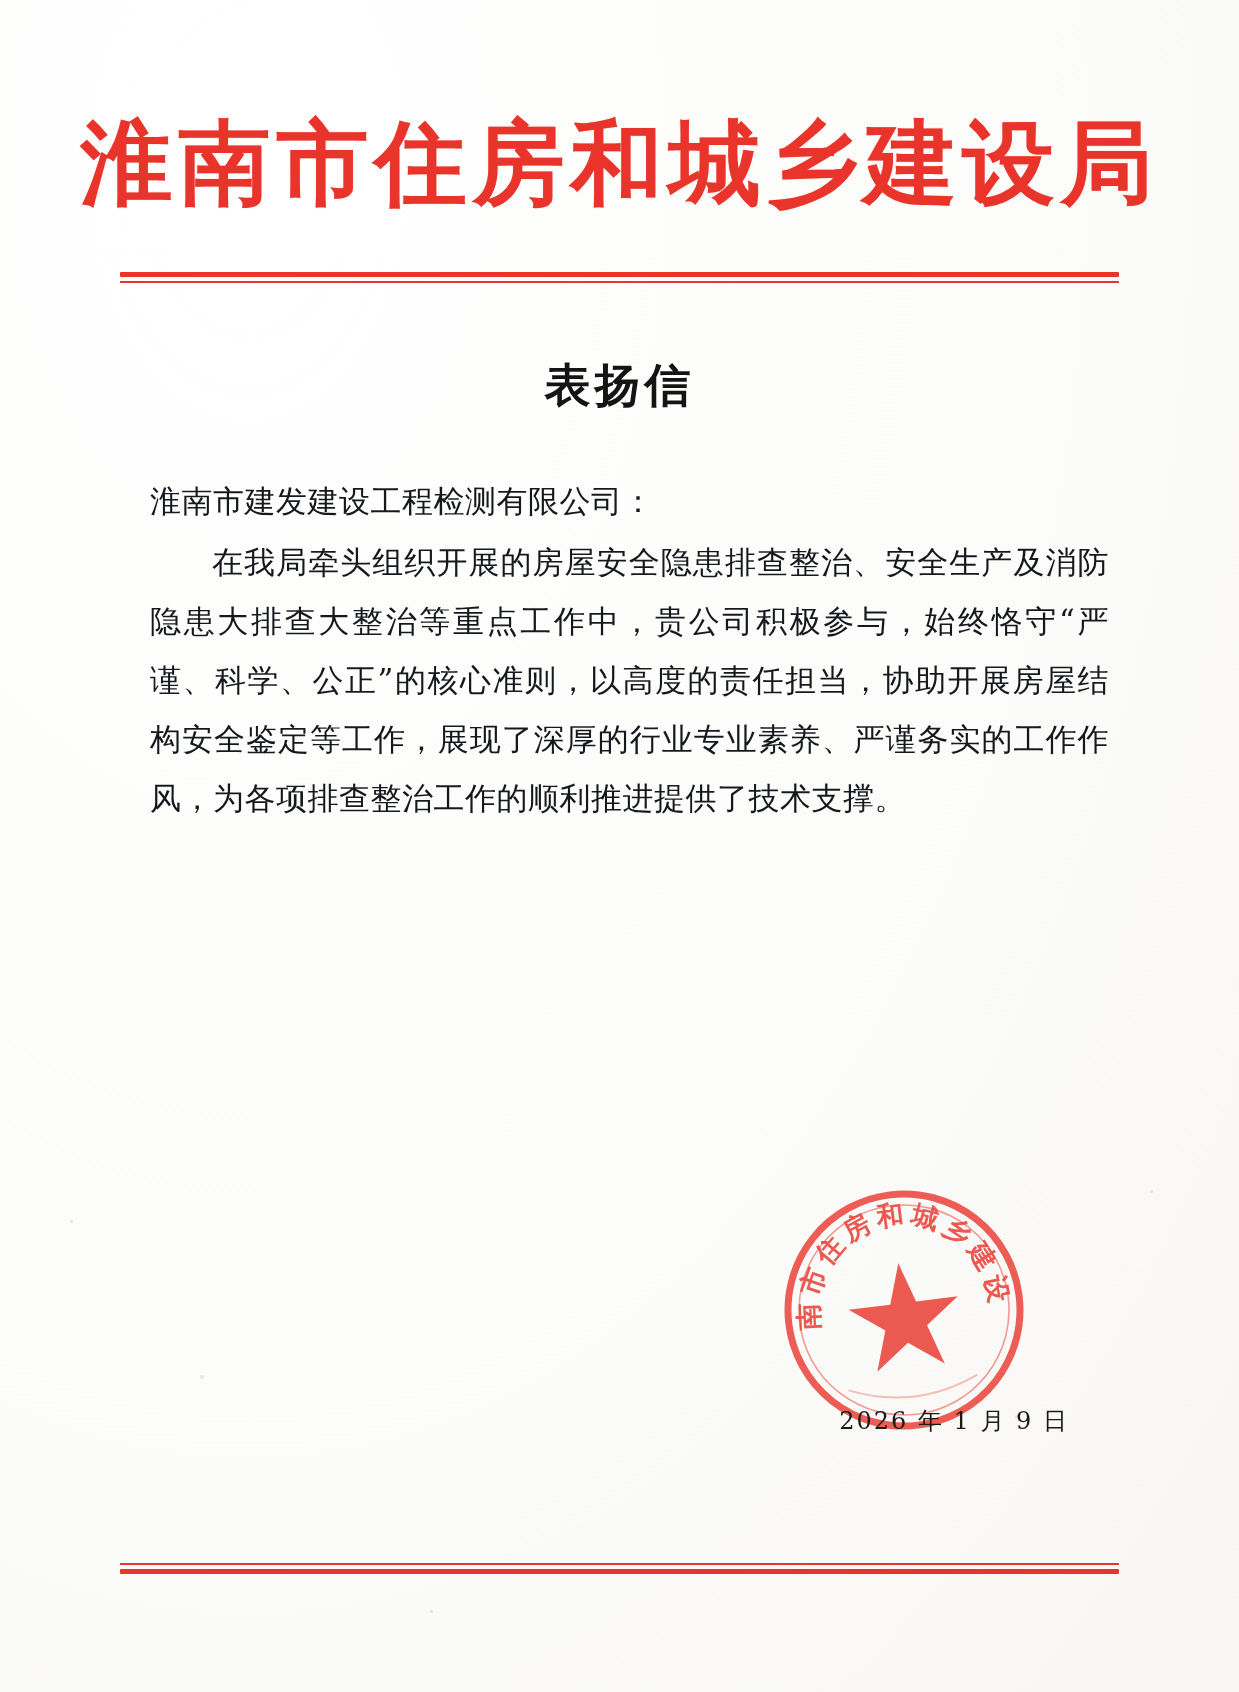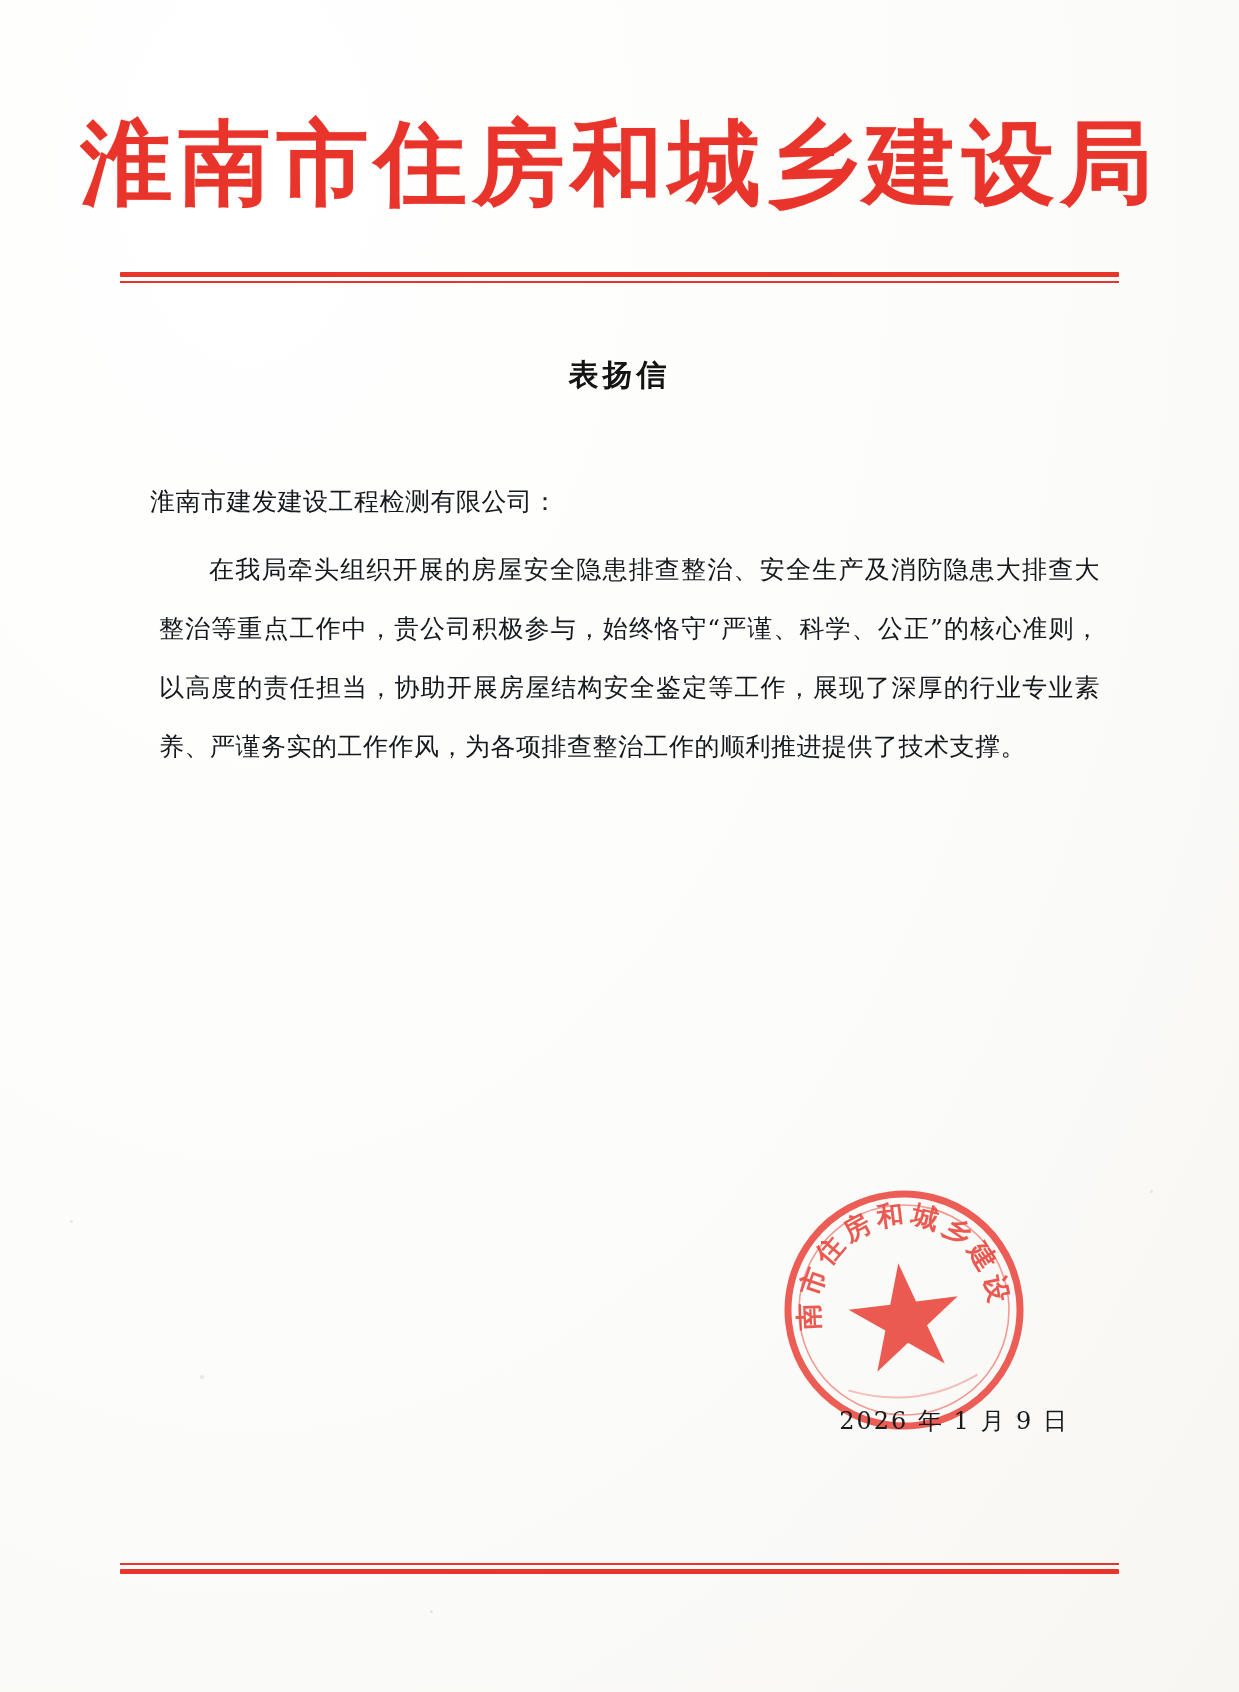--- a/index.html
+++ b/index.html
@@ -68,41 +68,41 @@
 
   
   .doc-title {
     position: absolute;
     left: 0;
     right: 0;
     top: 355px;
     text-align: center;
     font-family: "DejaVu Serif", serif;
     font-weight: bold;
-    font-size: 30px;
+    font-size: 46px;
     letter-spacing: 4px;
     color: #141414;
   }
 
   .content {
     position: absolute;
     left: 150px;
     right: 130px;
     top: 472px;
     color: #15181c;
     font-family: "DejaVu Serif", serif;
-    font-size: 25px;
+    font-size: 31px;
     line-height: 59px;
     letter-spacing: 0.5px;
   }
   .salutation {
     margin: 0 0 2px 0;
   }
   .para {
-    margin: 9px;
+    margin: 0;
     text-indent: 2em;
     text-align: justify;
     text-justify: inter-ideograph;
   }
 
   
   .sign-block {
     position: absolute;
     right: 150px;
     top: 1185px;

